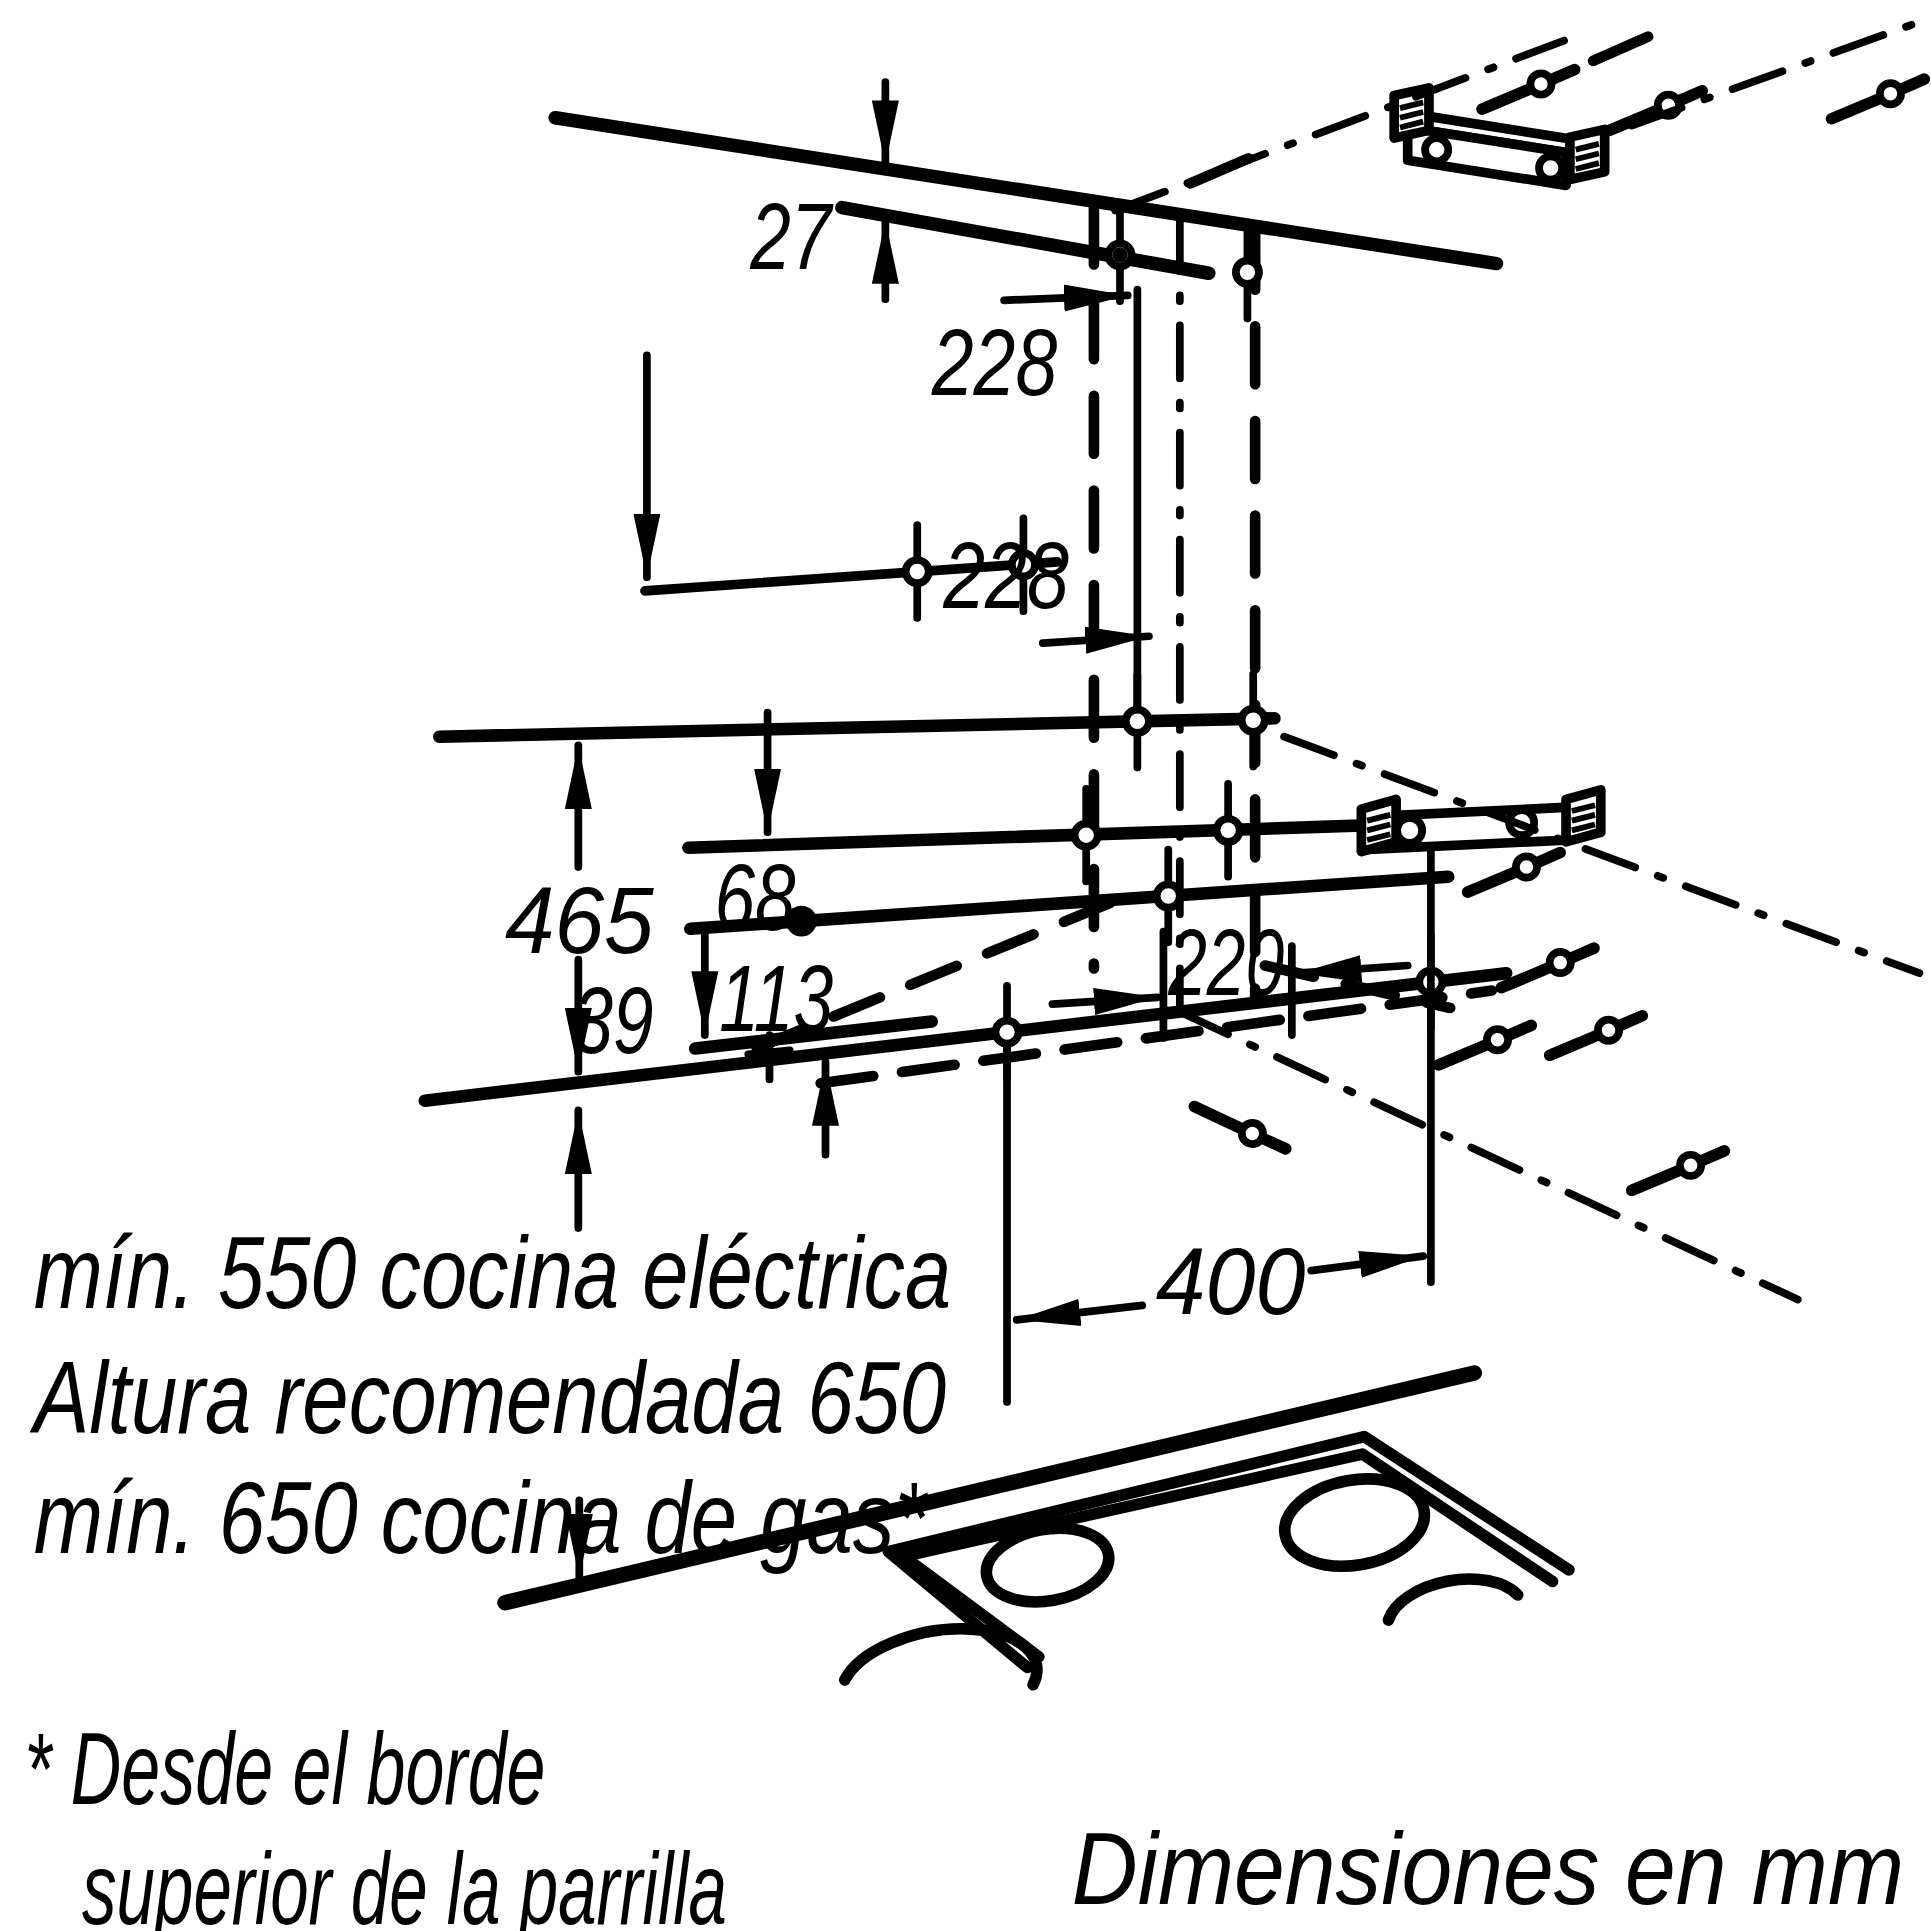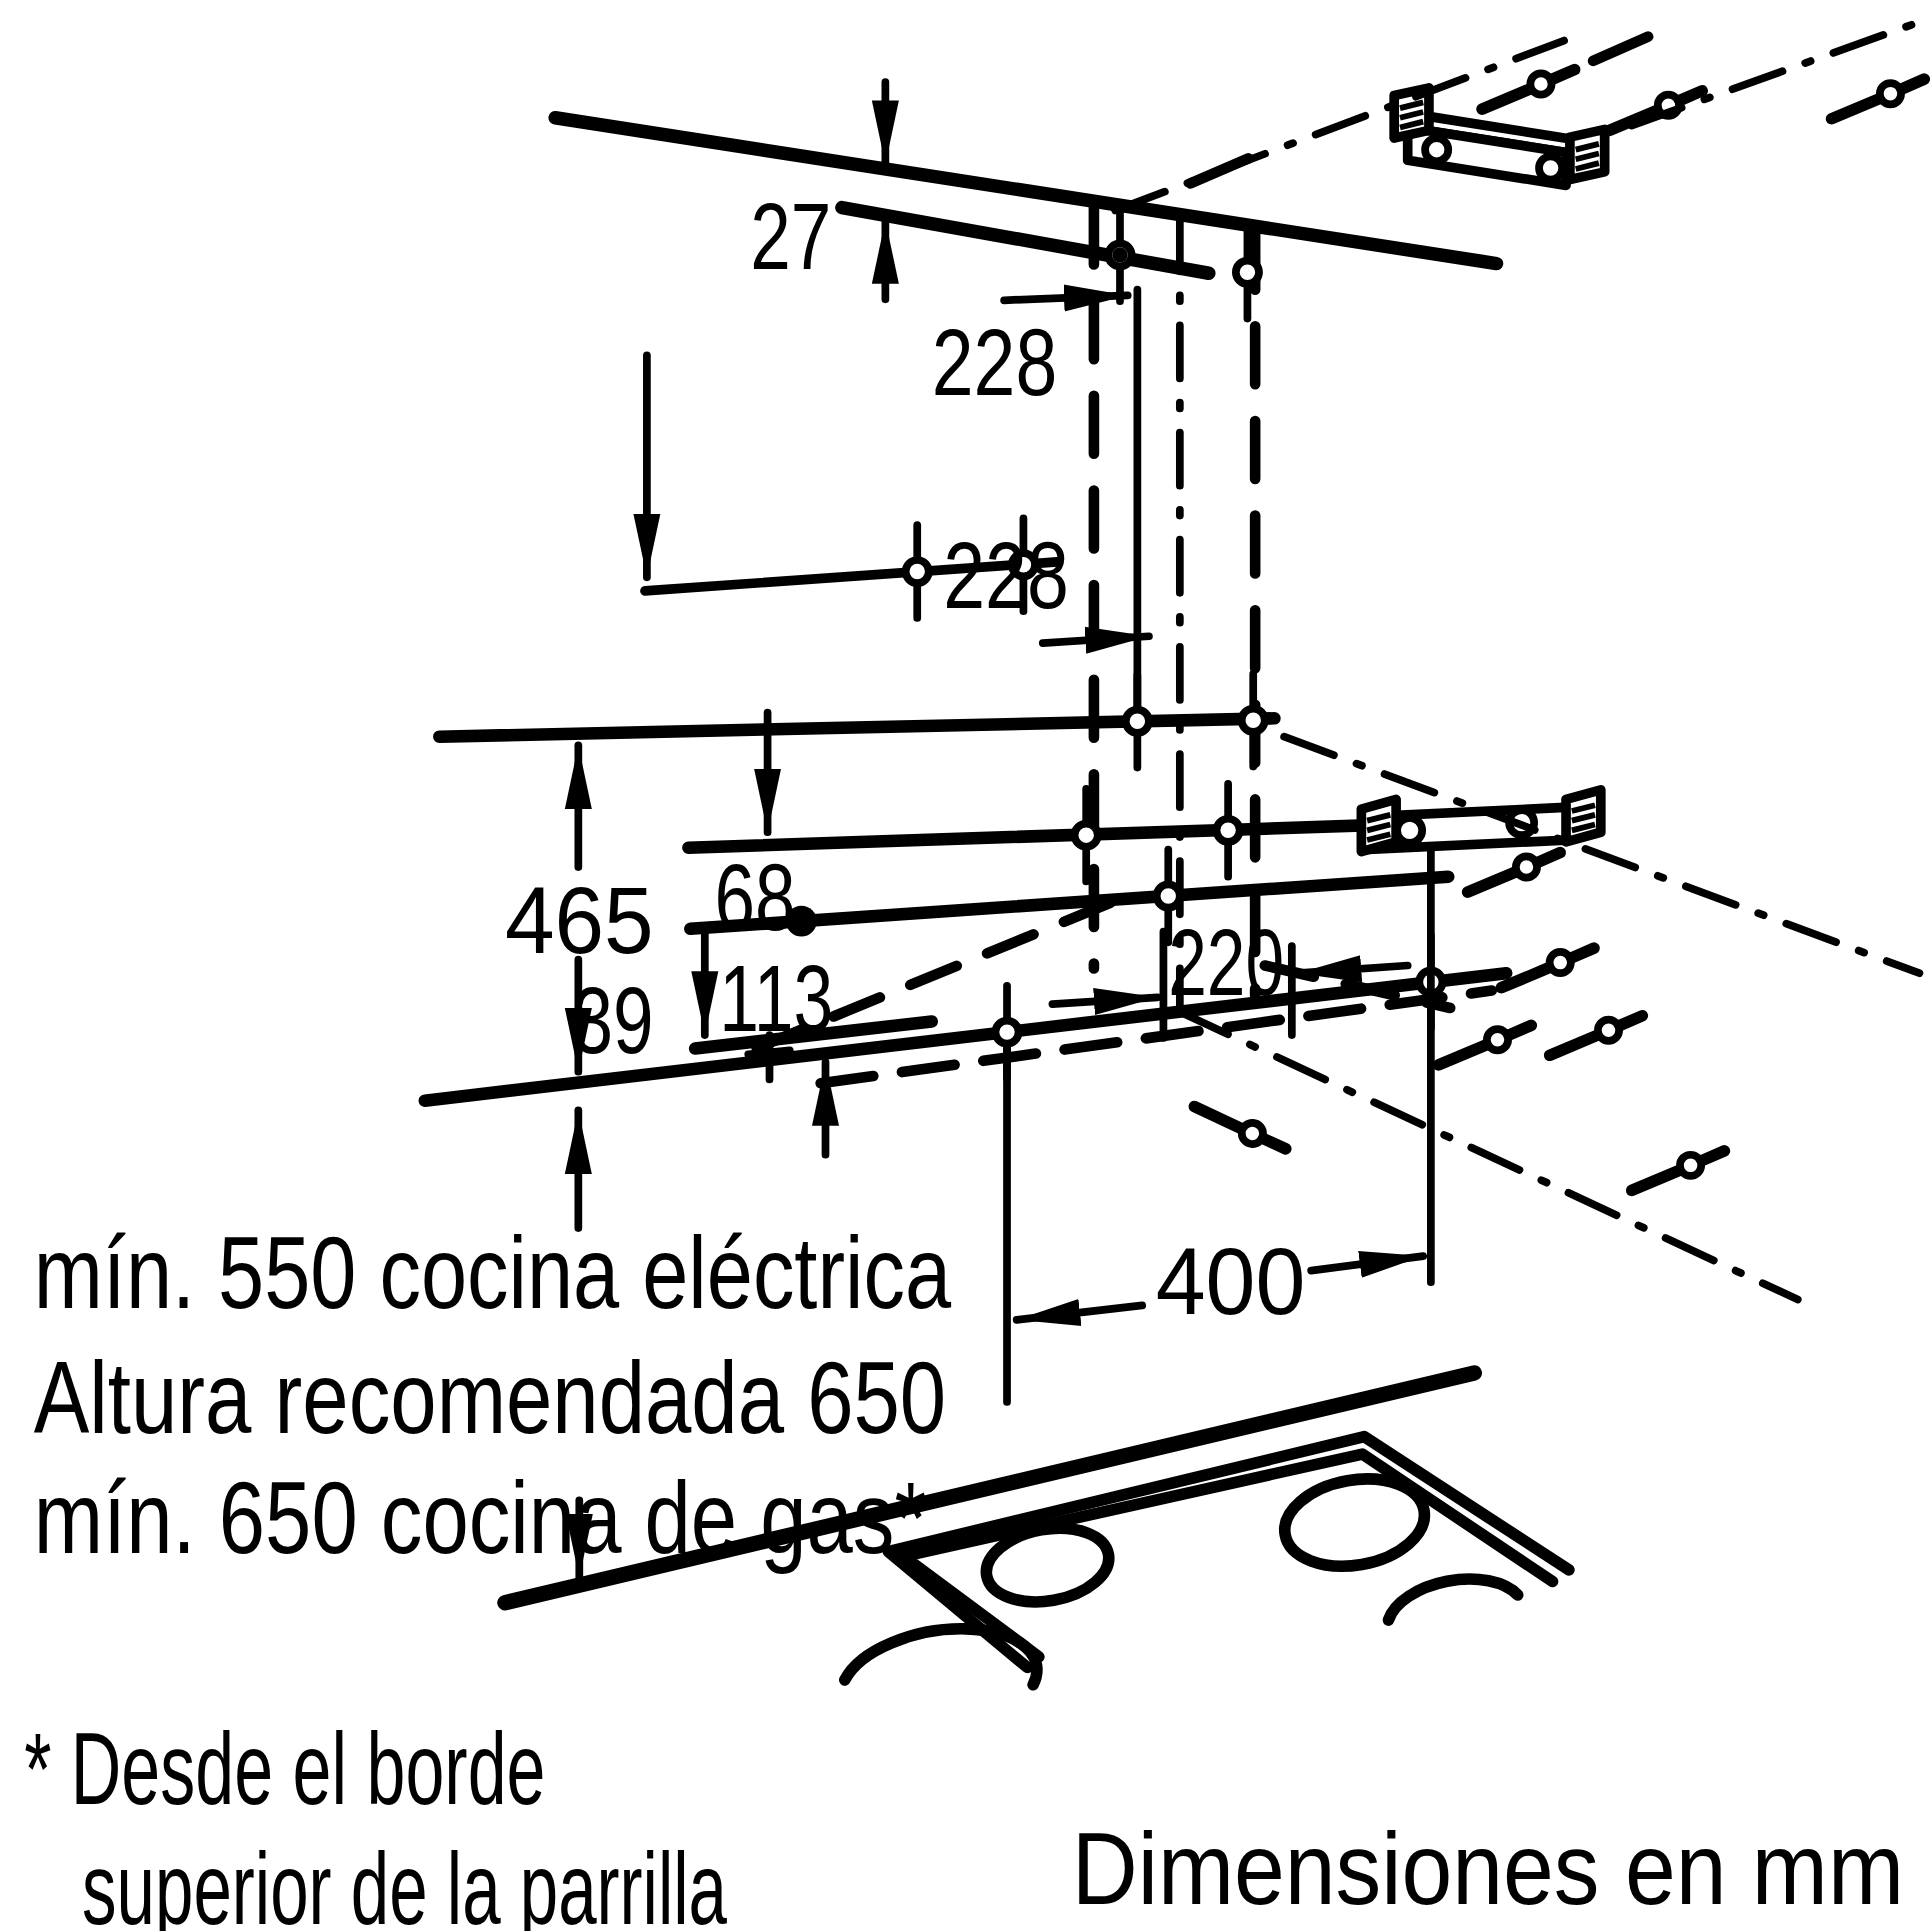--- a/index.html
+++ b/index.html
@@ -1,16 +1,16 @@
 <!DOCTYPE html>
 <html><head>
 <meta charset="utf-8">
 <style>
   html,body{margin:0;padding:0;background:#ffffff;}
-  .page{width:1931px;height:1931px;background:#fff;position:relative;}
+  .page{width:1931px;height:1931px;background:#fff;position:relative;font-style:italic;}
   svg{display:block;}
   text{font-family:"Liberation Sans", sans-serif;fill:#000;}
   .num{font-size:98px;}
   .note{font-size:106px;}
   .st{stroke:#000;stroke-linecap:round;fill:none;}
   .fw{fill:#ffffff;}
 </style>
 </head>
 <body>
 

